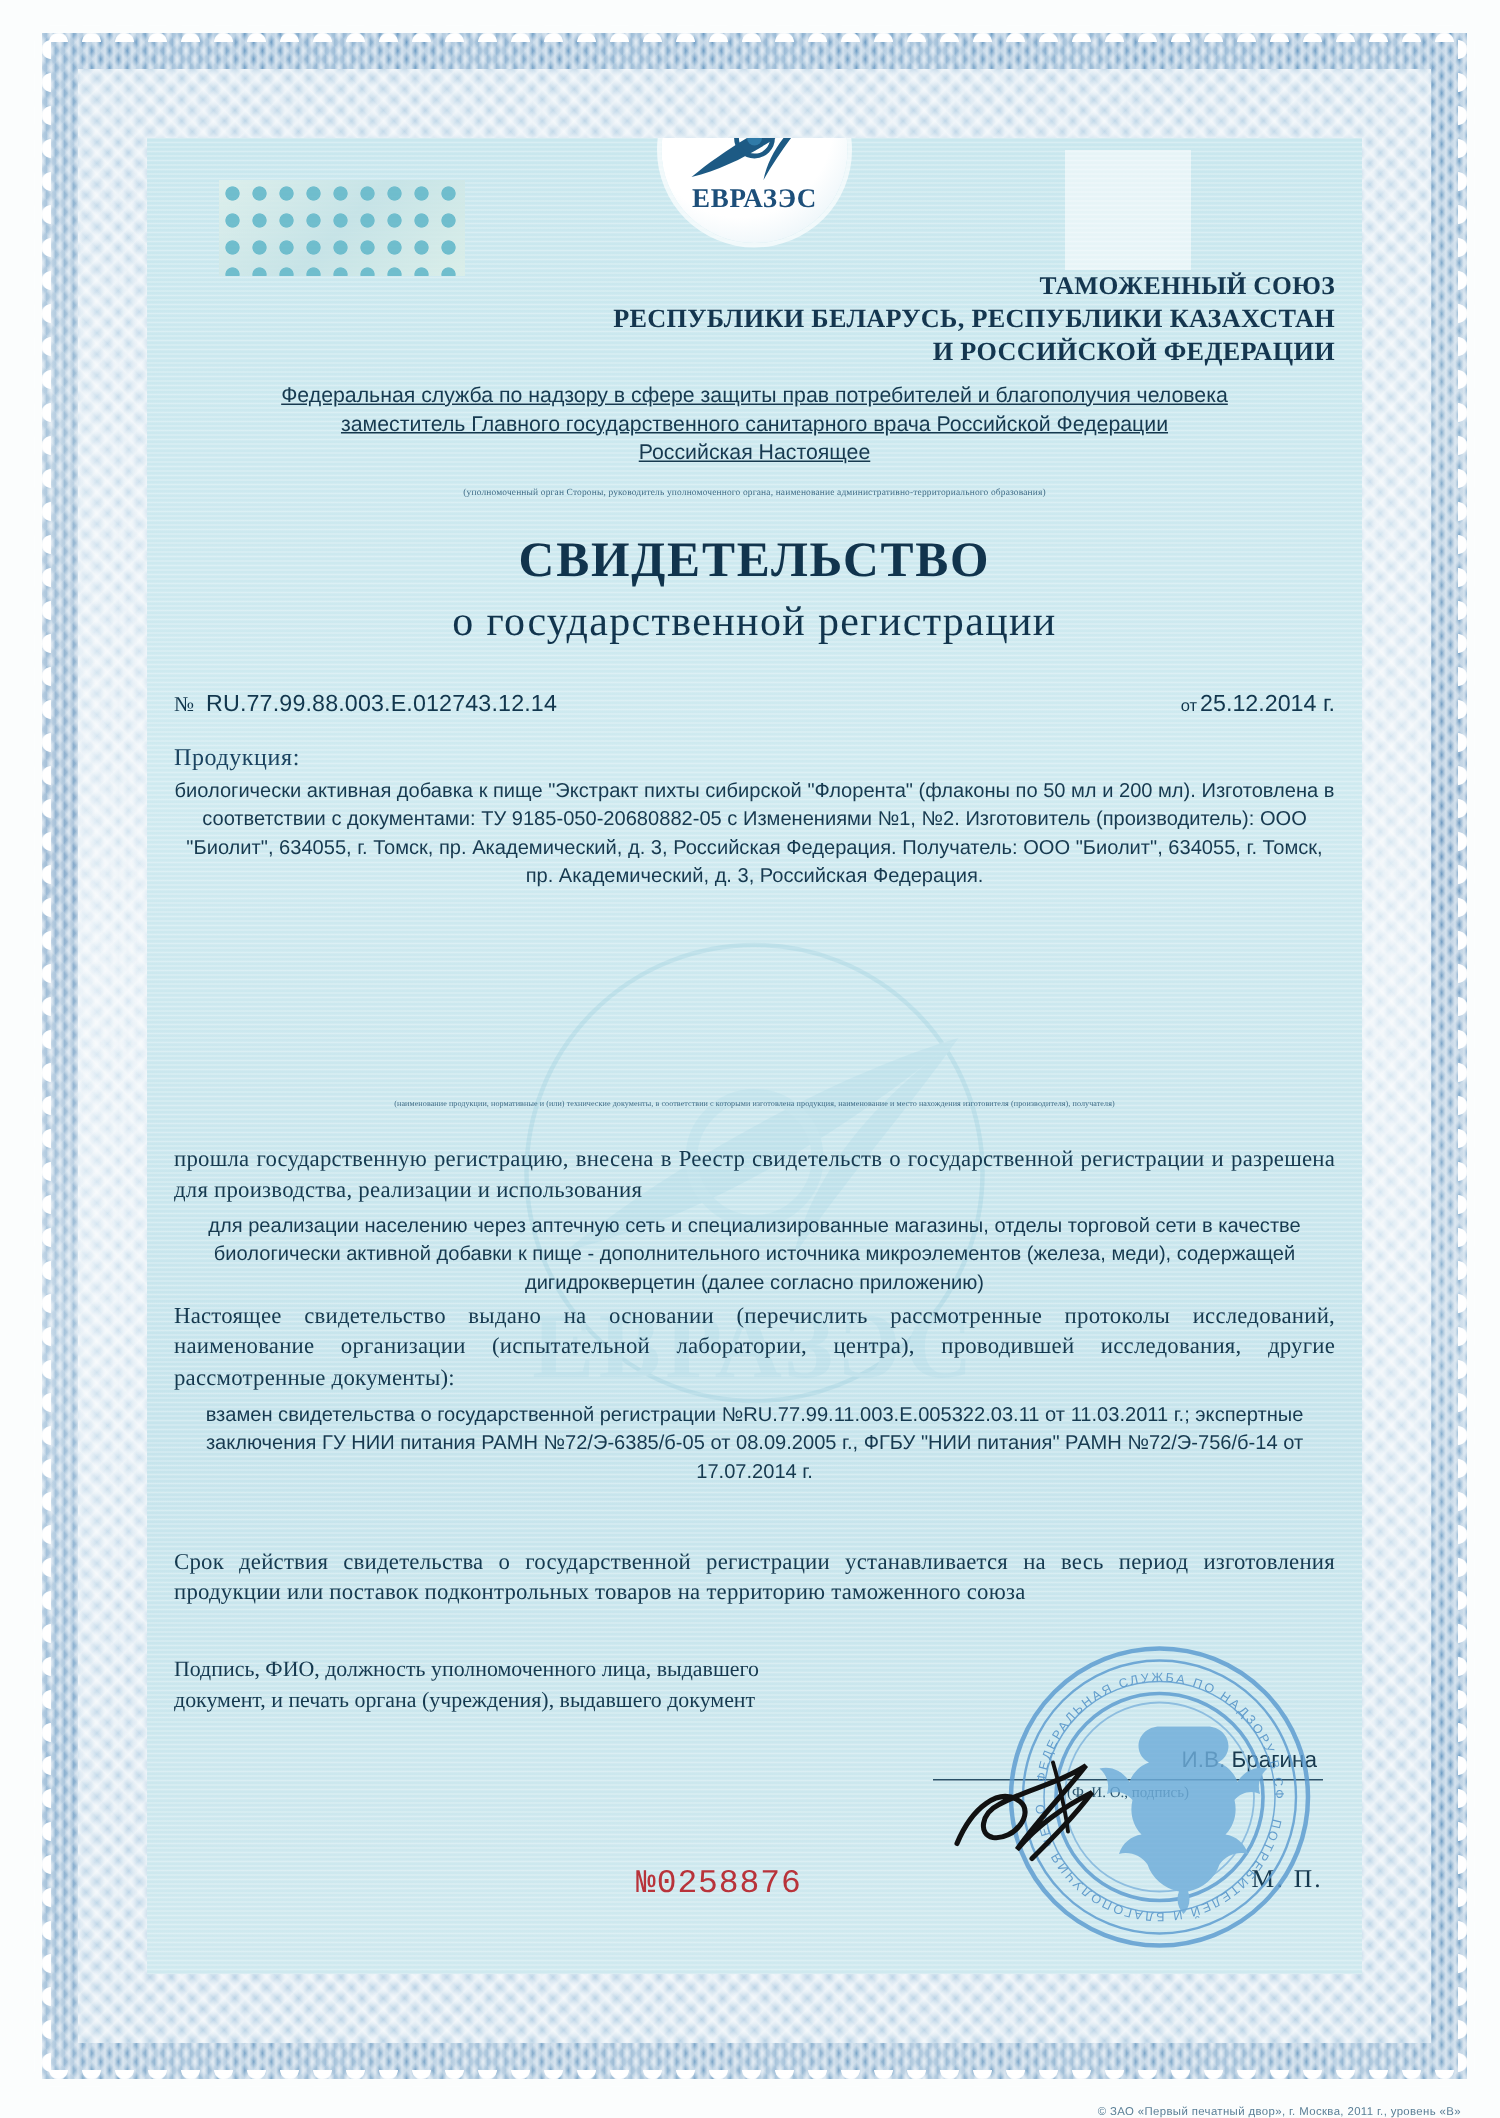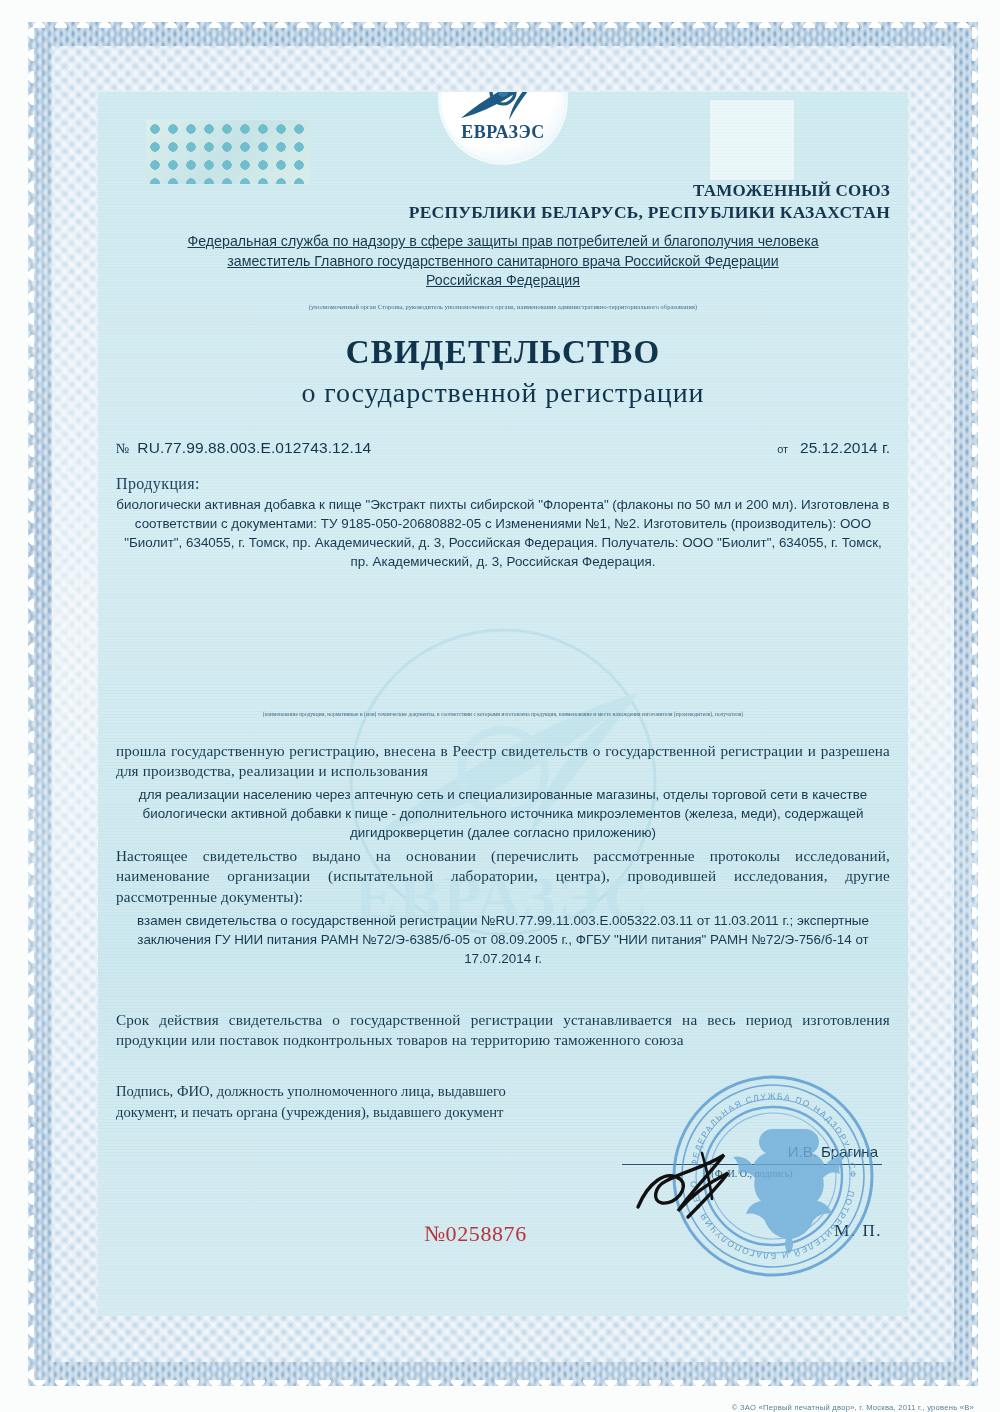--- a/index.html
+++ b/index.html
@@ -204,21 +204,21 @@
     font-size: 15.5px;
     color: #12364d;
   }
   .numline .nsym {
     font-family: "Liberation Serif", serif;
     font-size: 14px;
     margin-right: 8px;
   }
   .numline .nval { letter-spacing: .1px; }
   .numline .spacer { flex: 1; }
-  .numline .otlbl { font-size: 11px; margin-right: 12px; }
+  .numline .otlbl { font-size: 11px; margin-right: 2px; }
   .numline .dateval { font-size: 15.5px; }
 
   .sec-label {
     font-family: "Liberation Serif", serif;
     font-size: 16px;
     color: #1a4360;
     letter-spacing: .4px;
   }
 
   .body-text {
@@ -284,21 +284,21 @@
     right: 8px; top: 140px;
     font-family: "Liberation Serif", serif;
     font-size: 17px;
     letter-spacing: 1.5px;
     color: #16394f;
   }
 
   .blank-no {
     position: absolute;
     left: 308px; top: 140px;
-    font-family: Liberation Serif, serif;
+    font-family: Liberation Mono, monospace;
     font-size: 22px;
     color: #b8333a;
     letter-spacing: .6px;
   }
 
   
   .seal {
     position: absolute;
     right: 14px; top: -8px;
     width: 206px; height: 206px;
@@ -361,26 +361,27 @@
       <div class="emblem-word">ЕВРАЗЭС</div>
     </div>
 
     <div class="content">
 
       <div style="height:88px"></div>
 
       <div class="ct-title">
         <div class="l1">ТАМОЖЕННЫЙ СОЮЗ</div>
         <div>РЕСПУБЛИКИ БЕЛАРУСЬ, РЕСПУБЛИКИ КАЗАХСТАН</div>
+        <div>И РОССИЙСКОЙ ФЕДЕРАЦИИ</div>
       </div>
 
       <div class="agency">
         <div>Федеральная служба по надзору в сфере защиты прав потребителей и благополучия человека</div>
         <div>заместитель Главного государственного санитарного врача Российской Федерации</div>
-        <div>Российская Федерация</div>
+        <div>Российская Настоящее</div>
       </div>
 
       <div class="form-hint">(уполномоченный орган Стороны, руководитель уполномоченного органа, наименование административно-территориального образования)</div>
 
       <div class="doc-name">СВИДЕТЕЛЬСТВО</div>
       <div class="doc-subname">о государственной регистрации</div>
 
       <div class="numline">
         <span class="nsym">№</span>
         <span class="nval">RU.77.99.88.003.Е.012743.12.14</span>

